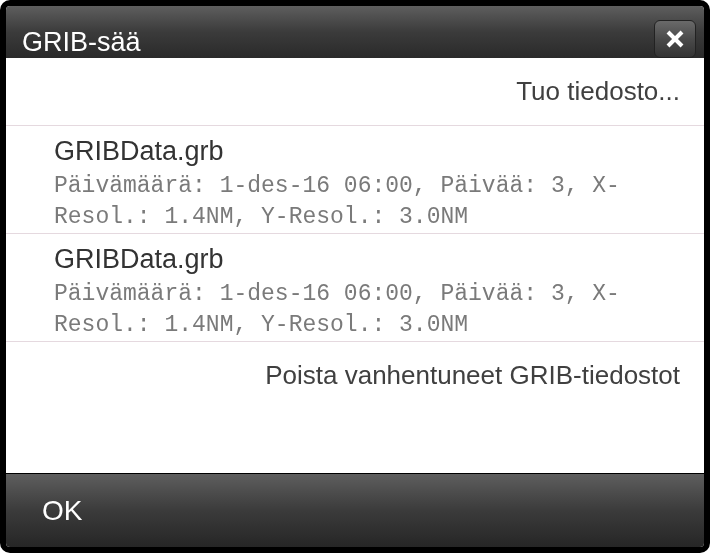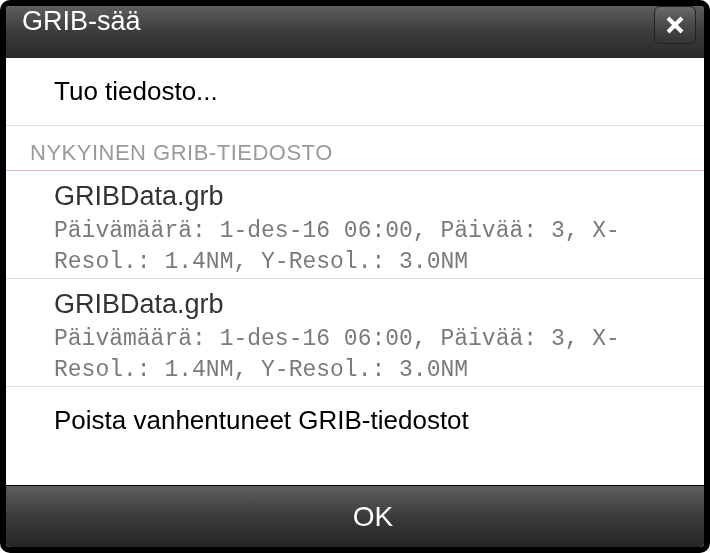--- a/index.html
+++ b/index.html
@@ -17,21 +17,21 @@
     border-radius: 10px;
     overflow: hidden;
     background: #fff;
     display: flex;
     flex-direction: column;
   }
   .titlebar {
     height: 52px;
     background: linear-gradient(to bottom, #5e5e5e 0%, #3b3b3b 50%, #2a2a2a 100%);
     display: flex;
-    align-items: flex-start;
+    align-items: flex-end;
     justify-content: space-between;
     padding: 0 8px 0 16px;
     color: #fff;
   }
   .titlebar .title {
     font-size: 27px;
     font-weight: normal;
   }
   .close-btn {
     width: 42px;
@@ -46,23 +46,24 @@
   }
   .close-btn svg { stroke: #fff; stroke-width: 4; }
   .content {
     flex: 1;
     background: #fff;
     overflow: hidden;
   }
   .row {
     padding: 14px 24px 14px 48px;
     font-size: 26px;
-    color: #000000;
+    color: #404040;
     border-bottom: 1px solid #e5d9df;
     cursor: pointer;
+    text-align: right;
   }
   .row.action {
     padding-top: 18px;
     padding-bottom: 18px;
   }
   .section-header {
     padding: 14px 24px 4px 24px;
     font-size: 22px;
     color: #9a9a9a;
     letter-spacing: 0.5px;
@@ -78,25 +79,25 @@
     color: #333;
     margin-bottom: 4px;
   }
   .file-meta {
     font-size: 23px;
     color: #7a7a7a;
     line-height: 1.35;
     font-family: Liberation Mono, monospace;
   }
   .footer {
-    height: 62px;
+    height: 74px;
     background: linear-gradient(to bottom, #5e5e5e 0%, #3b3b3b 50%, #262626 100%);
     display: flex;
     align-items: center;
-    justify-content: center;
+    justify-content: flex-start;
     color: #fff;
     font-size: 28px;
     cursor: pointer;
     border-top: 1px solid #000;
     padding-left: 36px;
   }
 </style>
 </head>
 <body>
 
@@ -110,21 +111,20 @@
       </svg>
     </div>
   </div>
 
   <div class="content">
 
     <div class="row action">
       <span>Tuo tiedosto...</span>
     </div>
 
-    <div class="section-header">NYKYINEN GRIB-TIEDOSTO</div>
 
     <div class="file-item">
       <div class="file-name">GRIBData.grb</div>
       <div class="file-meta">Päivämäärä: 1-des-16 06:00, Päivää: 3, X-Resol.: 1.4NM, Y-Resol.: 3.0NM</div>
     </div>
 
 
     <div class="file-item">
       <div class="file-name">GRIBData.grb</div>
       <div class="file-meta">Päivämäärä: 1-des-16 06:00, Päivää: 3, X-Resol.: 1.4NM, Y-Resol.: 3.0NM</div>

